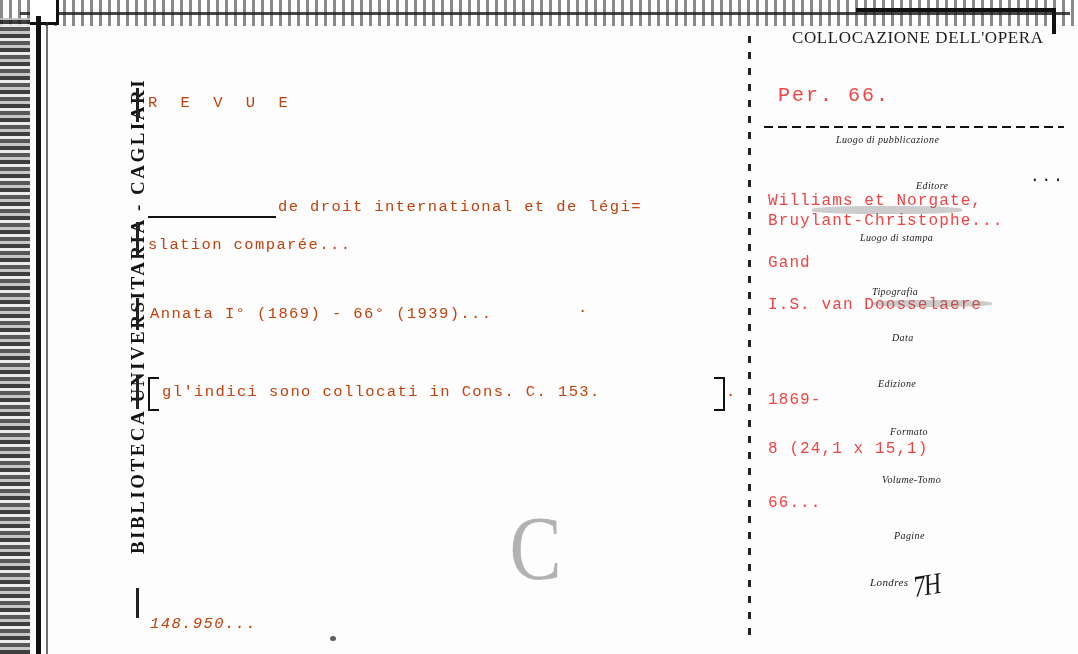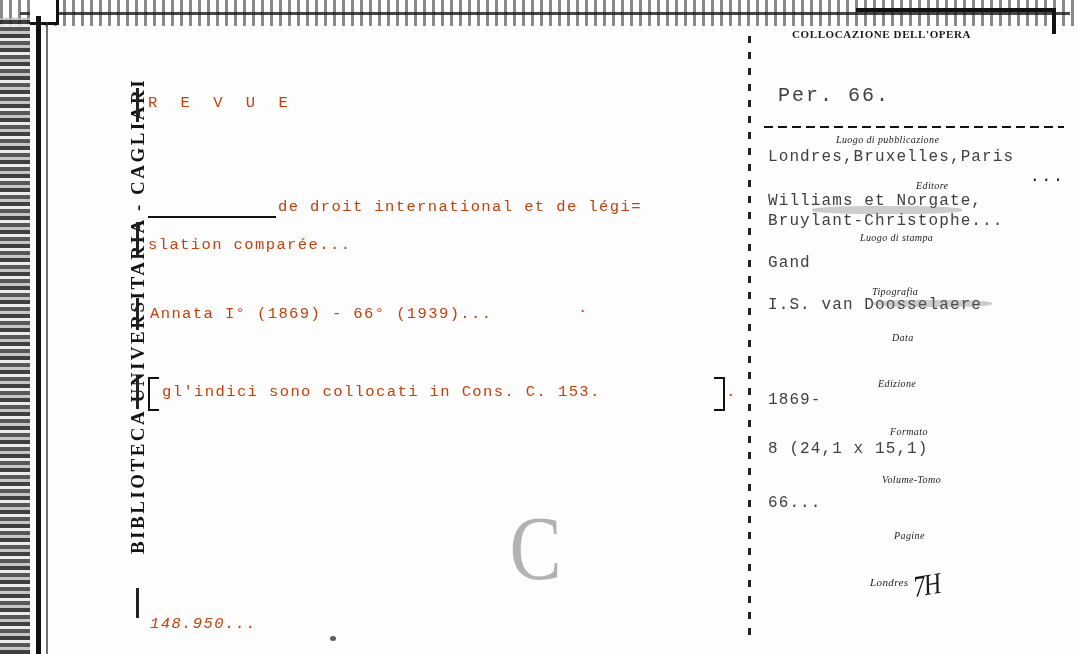--- a/index.html
+++ b/index.html
@@ -167,31 +167,31 @@
     height: 606px;
     background:
       repeating-linear-gradient(180deg,
         #222 0px, #222 7px,
         rgba(0,0,0,0) 7px, rgba(0,0,0,0) 16px);
   }
   .coll-head {
     position: absolute;
     left: 40px; top: 8px;
     font-family: "Liberation Serif", serif;
-    font-weight: bold;
-    font-size: 11px;
+    font-weight: normal;
+    font-size: 17px;
     letter-spacing: .6px;
     color: #1a1a1a;
   }
   .rt {
     position: absolute;
     font-family: "Liberation Mono", monospace;
     font-size: 16px;
     letter-spacing: 1.1px;
-    color: #404040;
+    color: #ef4444;
     white-space: nowrap;
   }
   .rt-small {
     position: absolute;
     font-family: "Liberation Serif", serif;
     font-style: italic;
     font-size: 10px;
     letter-spacing: .4px;
     color: #222;
     white-space: nowrap;
@@ -277,21 +277,20 @@
 
   <div class="right-col">
 
     <div class="coll-head">COLLOCAZIONE DELL'OPERA</div>
 
     <div class="rt" style="left:26px; top:64px; font-size:20px; letter-spacing:2px;">Per. 66.</div>
 
     <div class="dash-rule" style="left:12px; top:106px; width:300px;"></div>
 
     <div class="rt-small" style="left:84px; top:114px;">Luogo di pubblicazione</div>
-    <div class="rt" style="left:16px; top:128px;">Londres,Bruxelles,Paris</div>
     <div class="ellipsis-dots" style="left:278px; top:148px;">...</div>
 
     <div class="rt-small" style="left:120px; top:160px;margin-left:44px;">Editore</div>
     <div class="rt" style="left:16px; top:192px;">Bruylant-Christophe...</div>
     <div class="rt" style="left:16px; top:172px;">Williams et Norgate,</div>
 
     <div class="rt-small" style="left:108px; top:212px;">Luogo di stampa</div>
     <div class="rt" style="left:16px; top:234px;">Gand</div>
 
     <div class="rt-small" style="left:120px; top:266px;">Tipografia</div>

